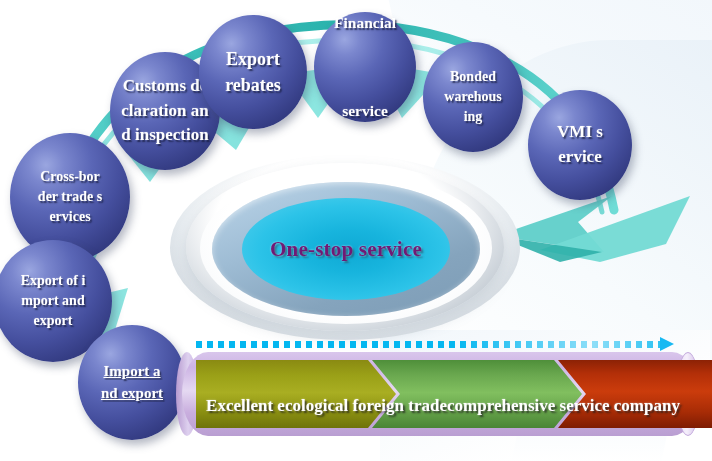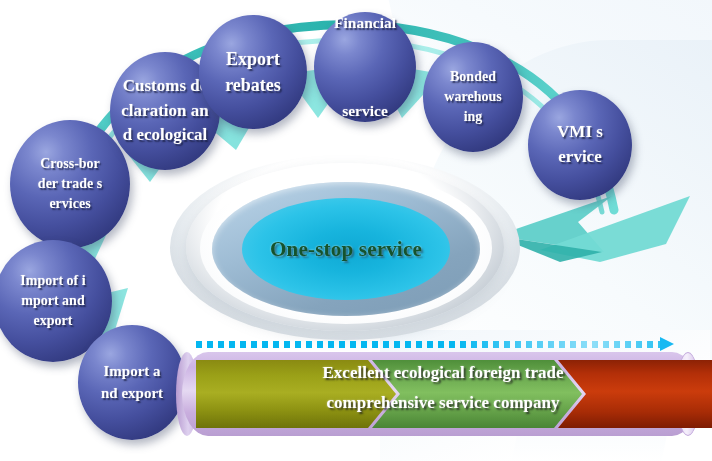--- a/index.html
+++ b/index.html
@@ -52,21 +52,21 @@
     background:linear-gradient(160deg,#bcd6ea 0%, #9ebcd4 38%, #85a4bd 70%, #7d9cb6 100%);
     box-shadow:inset 0 2px 6px rgba(255,255,255,.5);
   }
   .ring-cyan{
     left:242px;top:198px;width:208px;height:102px;
     background:radial-gradient(ellipse at 52% 52%, #0fa9d4 0%, #17b4dd 28%, #2cc3e8 60%, #5cd3ef 100%);
   }
   .center-label{
     position:absolute;left:242px;top:198px;width:208px;height:102px;
     display:flex;align-items:center;justify-content:center;
-    color:#14532d;font-weight:bold;font-size:21px;letter-spacing:.2px;
+    color:#701a75;font-weight:bold;font-size:21px;letter-spacing:.2px;
     text-shadow:2px 2px 2px rgba(40,60,80,.55), 0 0 2px rgba(255,255,255,.7);
     white-space:nowrap;
   }
 
   
   .arc-svg{position:absolute;left:0;top:0;width:712px;height:461px;overflow:visible;}
 
   
   .sphere{
     position:absolute;border-radius:50%;
@@ -99,22 +99,22 @@
   }
   .chev-wrap{position:absolute;left:196px;top:360px;width:494px;height:68px;}
   .chev{position:absolute;top:0;height:68px;filter:drop-shadow(2px 3px 2px rgba(60,60,60,.45));}
   .chev-1{left:0;width:200px;background:linear-gradient(180deg,#8a8a12 0%, #9aa017 22%, #a9ae22 48%, #8d9212 74%, #6e7309 100%);
     clip-path:polygon(0 0, 172px 0, 200px 50%, 172px 100%, 0 100%);}
   .chev-2{left:176px;width:210px;background:linear-gradient(180deg,#4f8f3a 0%, #6aa84f 22%, #81bf5f 48%, #66a34a 74%, #4a8535 100%);
     clip-path:polygon(0 0, 182px 0, 210px 50%, 182px 100%, 0 100%, 28px 50%);}
   .chev-3{left:362px;width:190px;background:linear-gradient(180deg,#8c2205 0%, #b32f08 20%, #cb3c0c 46%, #a82c06 76%, #7e1c03 100%);
     clip-path:polygon(0 0, 162px 0, 190px 50%, 162px 100%, 0 100%, 28px 50%);}
   .banner-text{
-    position:absolute;left:196px;top:354px;width:494px;height:68px;
-    display:flex;flex-direction:column;align-items:center;justify-content:center;
+    position:absolute;left:196px;top:372px;width:494px;height:68px;
+    display:flex;flex-direction:row;align-items:center;justify-content:center;
     color:#ffffff;font-weight:bold;font-size:17px;line-height:1.75;
     text-shadow:2px 2px 2px rgba(25,25,25,.75), 0 0 2px rgba(255,255,255,.5);
     white-space:nowrap;pointer-events:none;
   }
   
   .dotline{
     position:absolute;left:196px;top:341px;width:468px;height:7px;
     background:repeating-linear-gradient(90deg,#05b7f0 0 6px, rgba(0,0,0,0) 6px 11px);
   }
   .dotline-fade{
@@ -169,30 +169,30 @@
     <polygon points="496,236 602,252 560,262" fill="#2fb0aa" opacity="0.9"></polygon>
   </svg>
 
   <div class="ring ring-outer"></div>
   <div class="ring ring-grey"></div>
   <div class="ring ring-white"></div>
   <div class="ring ring-blue"></div>
   <div class="ring ring-cyan"></div>
   <div class="center-label">One-stop service</div>
 
-  <div class="sphere" style="left:10px;top:120px;width:120px;height:128px;font-size:14px;">
+  <div class="sphere" style="left:10px;top:133px;width:120px;height:128px;font-size:14px;">
     <span class="ln">Cross-bor</span>
     <span class="ln">der trade s</span>
     <span class="ln">ervices</span>
   </div>
 
   <div class="sphere" style="left:110px;top:52px;width:110px;height:118px;font-size:17px;">
     <span class="ln">Customs de</span>
     <span class="ln">claration an</span>
-    <span class="ln">d ecological</span>
+    <span class="ln">d inspection</span>
   </div>
 
   <div class="sphere" style="left:199px;top:15px;width:108px;height:114px;font-size:18px;">
     <span class="ln">Export</span>
     <span class="ln">rebates</span>
   </div>
 
   <div class="sphere" style="left:314px;top:12px;width:102px;height:110px;font-size:15.5px;justify-content:space-between;">
     <span class="ln">Financial</span>
     <span class="ln">service</span>
@@ -204,26 +204,26 @@
     <span class="ln">ing</span>
   </div>
 
   <div class="sphere" style="left:528px;top:90px;width:104px;height:110px;font-size:17px;">
     <span class="ln">VMI s</span>
     <span class="ln">ervice</span>
   </div>
 
 
   <div class="sphere" style="left:-6px;top:240px;width:118px;height:122px;font-size:14px;">
-    <span class="ln">Import of i</span>
+    <span class="ln">Export of i</span>
     <span class="ln">mport and</span>
     <span class="ln">export</span>
   </div>
 
-  <div class="sphere" style="left:78px;top:325px;width:108px;height:115px;font-size:15px;">
+  <div class="sphere" style="left:78px;top:325px;width:108px;height:115px;font-size:15px;text-decoration:underline;">
     <span class="ln">Import a</span>
     <span class="ln">nd export</span>
   </div>
 
   <div class="dotline"></div>
   <div class="dotline-fade"></div>
   <div class="dotarrow"></div>
 
   <div class="cyl-cap-l"></div>
   <div class="cyl"></div>

